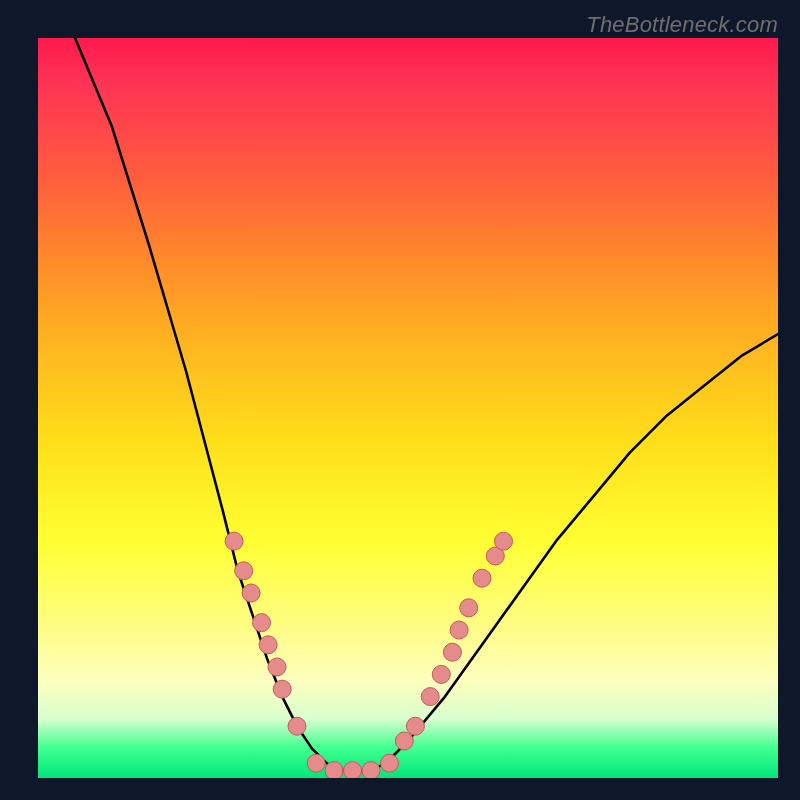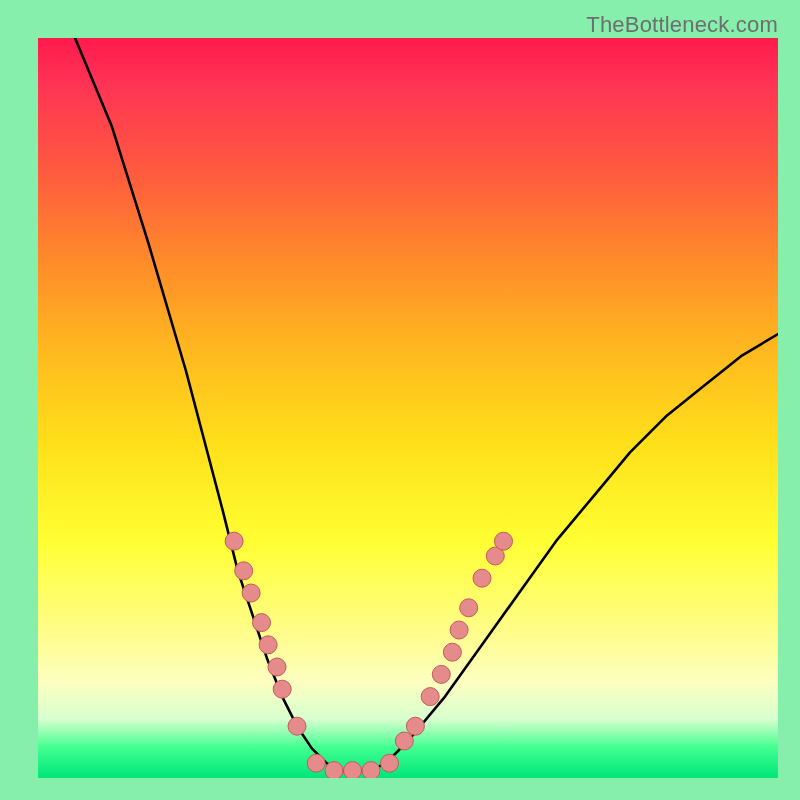--- a/index.html
+++ b/index.html
@@ -7,21 +7,22 @@
     width: 800px;
     height: 800px;
     background: #000;
     position: relative;
     font-family: Arial, sans-serif;
     overflow: hidden;
   }
   .outer {
     position: absolute;
     inset: 0;
-    background: #86efac;
+    background: #0f172a;
+    font-style: italic;
   }
   .plot-area {
     position: absolute;
     left: 38px;
     top: 38px;
     width: 740px;
     height: 740px;
     overflow: hidden;
   }
   .gradient {

